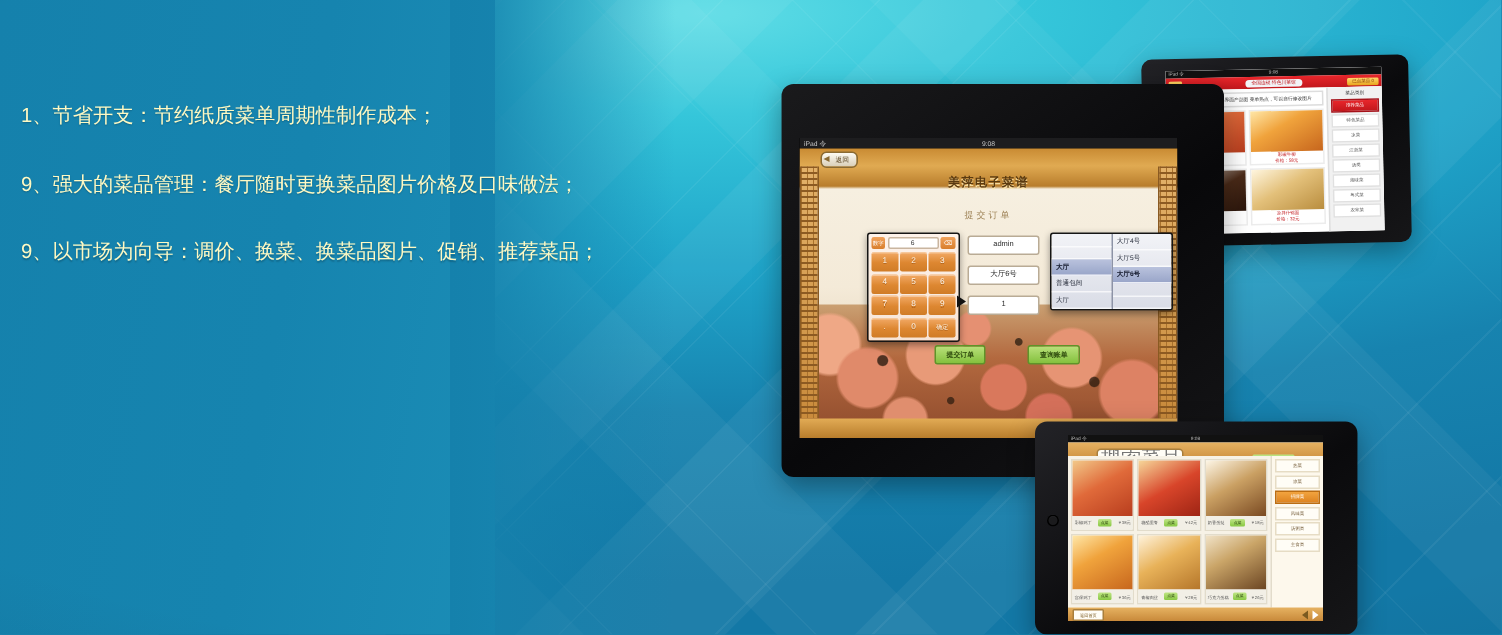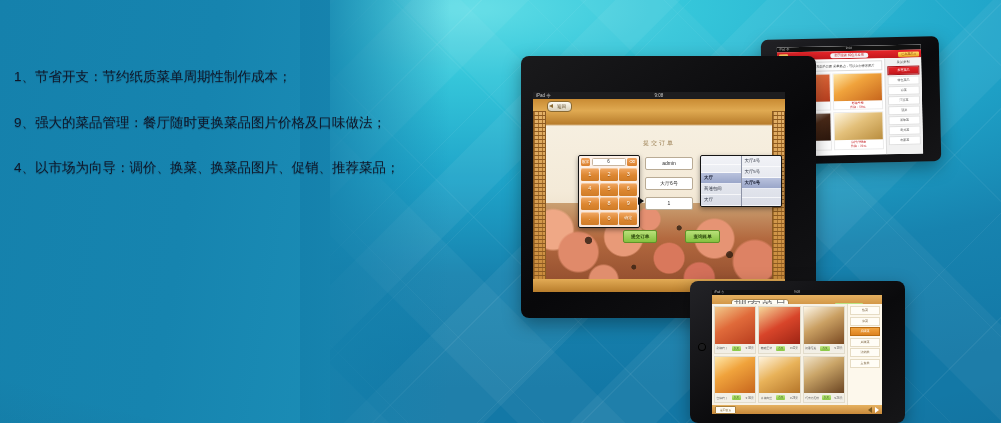--- a/index.html
+++ b/index.html
@@ -47,21 +47,21 @@
 
   
   .copy{position:absolute;left:14px;top:70px;width:430px;z-index:40;}
   .headline{
     font-size:31px;font-weight:bold;color:#ffffff;letter-spacing:1px;
     text-shadow:0 1px 2px rgba(0,0,0,.28);
     line-height:1.1;margin:0 0 26px 3px;
   }
   .bullets{margin:0;padding:0;list-style:none;}
   .bullets li{
-    color:#0f172a;font-size:13.5px;line-height:1;
+    color:#fef9c3;font-size:13.5px;line-height:1;
     margin-bottom:32px;white-space:nowrap;
     text-shadow:0 1px 1px rgba(0,0,0,.22);
   }
 
   
   .tablet{position:absolute;background:#0c0c0d;box-shadow:0 6px 18px rgba(0,0,0,.35);}
   .tablet .screen{position:absolute;overflow:hidden;background:#000;}
   .home-btn{position:absolute;border-radius:50%;background:#1b1b1d;
     box-shadow:inset 0 0 0 1px #000, inset 0 1px 1px rgba(255,255,255,.12);}
 
@@ -263,21 +263,21 @@
   </div>
   <div class="hairline"></div>
   <div class="bg-left-flat"></div>
   <div class="bg-left-fade"></div>
   <div class="vig"></div>
 
   <div class="copy">
     <ul class="bullets">
       <li>1、节省开支：节约纸质菜单周期性制作成本；</li>
       <li>9、强大的菜品管理：餐厅随时更换菜品图片价格及口味做法；</li>
-      <li>4、以市场为向导：调价、换菜、换菜品图片、促销、推荐菜品；</li>
+      <li>9、以市场为向导：调价、换菜、换菜品图片、促销、推荐菜品；</li>
     </ul>
   </div>
 
   <div class="tablet" id="tablet-tr">
     <div class="home-btn"></div>
     <div class="screen">
       <div class="tr-ios">
         <span class="l">iPad 令</span>
         <span class="c">9:08</span>
         <span class="r"></span>
@@ -335,20 +335,24 @@
         <span class="c">9:08</span>
         <span class="r"></span>
       </div>
       <div class="app-main">
         <div class="meat"></div>
         <div class="greek l"></div>
         <div class="greek r"></div>
         <div class="bottombar"></div>
 
         <div class="backbtn">返回</div>
+        <div class="apptitle">
+          <span class="glow"></span>
+          <span>美萍电子菜谱</span>
+        </div>
         <div class="subtitle">提交订单</div>
 
         <div class="numpad">
           <div class="np-top">
             <div class="np-lbl">数字</div>
             <div class="np-disp">6</div>
             <div class="np-bks">⌫</div>
           </div>
           <div class="np-grid">
             <div class="np-key">1</div>

